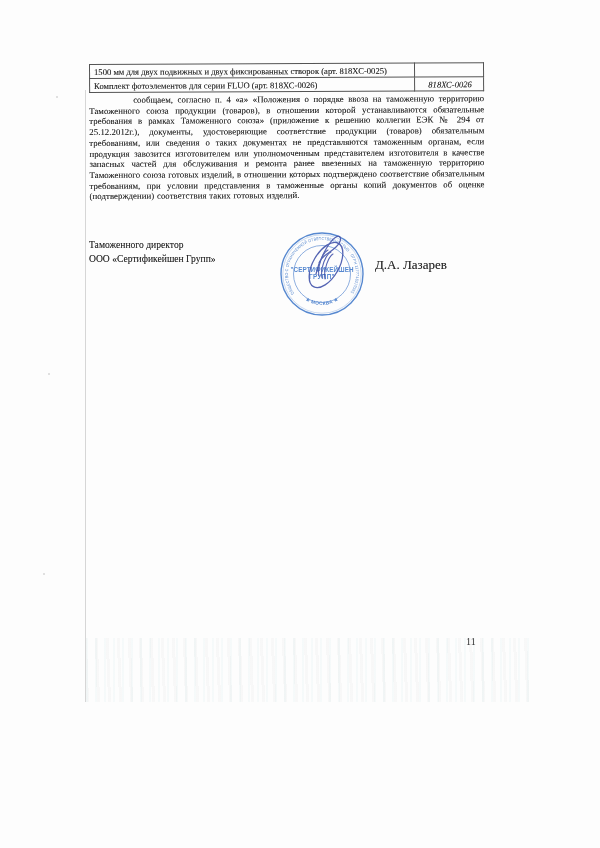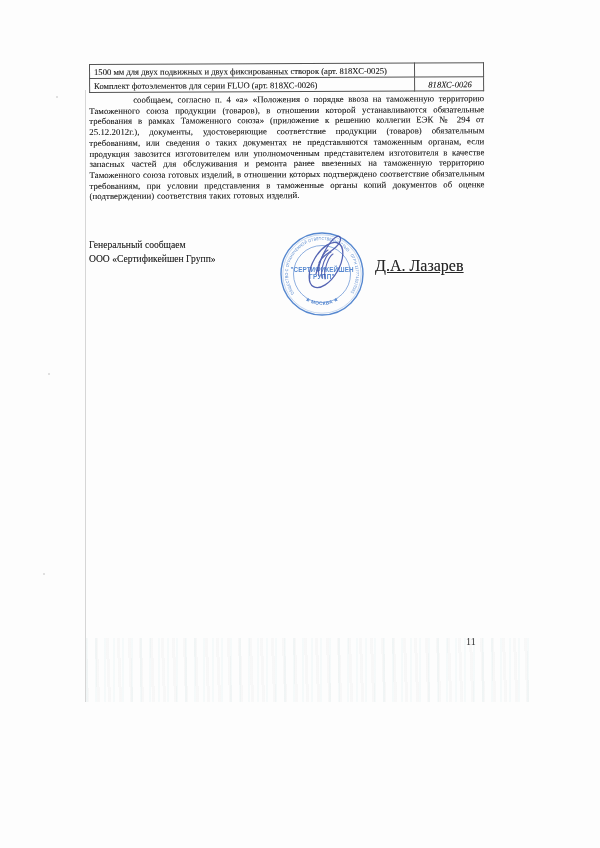--- a/index.html
+++ b/index.html
@@ -49,23 +49,22 @@
     color: #262626;
     letter-spacing: .04px; word-spacing: .5px;
   }
   .sig-block {
     position: absolute; left: 89px; top: 238px;
     font-size: 9.6px; line-height: 14px; color: #262626;
     text-shadow: 0 0 .5px rgba(30,30,30,.4);
   }
   .signer-name {
     position: absolute; left: 375px; top: 257px;
-    font-size: 16px; color: #262626;
+    font-size: 13px; color: #262626;
     text-shadow: 0 0 .5px rgba(30,30,30,.4);
-    text-decoration: underline;
   }
   .stamp { position: absolute; left: 273px; top: 224px; opacity: .93; }
   .stamp text { font-family: "Liberation Sans", sans-serif; }
   .page-num {
     position: absolute; left: 466px; top: 636px;
     font-size: 10px; color: #333;
   }
 </style>
 </head>
 <body>
@@ -88,21 +87,21 @@
       <tr>
         <td>Комплект фотоэлементов для серии FLUO (арт. 818ХС-0026)</td>
         <td class="art">818ХС-0026</td>
       </tr>
     </tbody>
       </table>
     <p class="para">сообщаем, согласно п. 4 «а» «Положения о порядке ввоза на таможенную территорию Таможенного союза продукции (товаров), в отношении которой устанавливаются обязательные требования в рамках Таможенного союза» (приложение к решению коллегии ЕЭК № 294 от 25.12.2012г.), документы, удостоверяющие соответствие продукции (товаров) обязательным требованиям, или сведения о таких документах не представляются таможенным органам, если продукция завозится изготовителем или уполномоченным представителем изготовителя в качестве запасных частей для обслуживания и ремонта ранее ввезенных на таможенную территорию Таможенного союза готовых изделий, в отношении которых подтверждено соответствие обязательным требованиям, при условии представления в таможенные органы копий документов об оценке (подтверждении) соответствия таких готовых изделий.</p>
   </div>
 
   <div class="sig-block">
-    <div>Генеральный сообщаем</div>
+    <div>Таможенного директор</div>
     <div>ООО «Сертификейшен Групп»</div>
   </div>
 
   <svg class="stamp" width="100" height="100" viewBox="0 0 100 100">
     <defs>
       <path id="arcTop" d="M 21.2 69.5 A 34 34 0 1 1 76.8 69.5"></path>
       <path id="arcBottom" d="M 33.5 76.8 A 31 31 0 0 0 64.5 76.8"></path>
     </defs>
     <circle cx="49" cy="50" r="41" fill="none" stroke-width="1.4" stroke="#4b80cd"></circle>
     <circle cx="49" cy="50" r="39.2" fill="none" stroke-width="0.5" opacity="0.6" stroke="#4b80cd"></circle>

